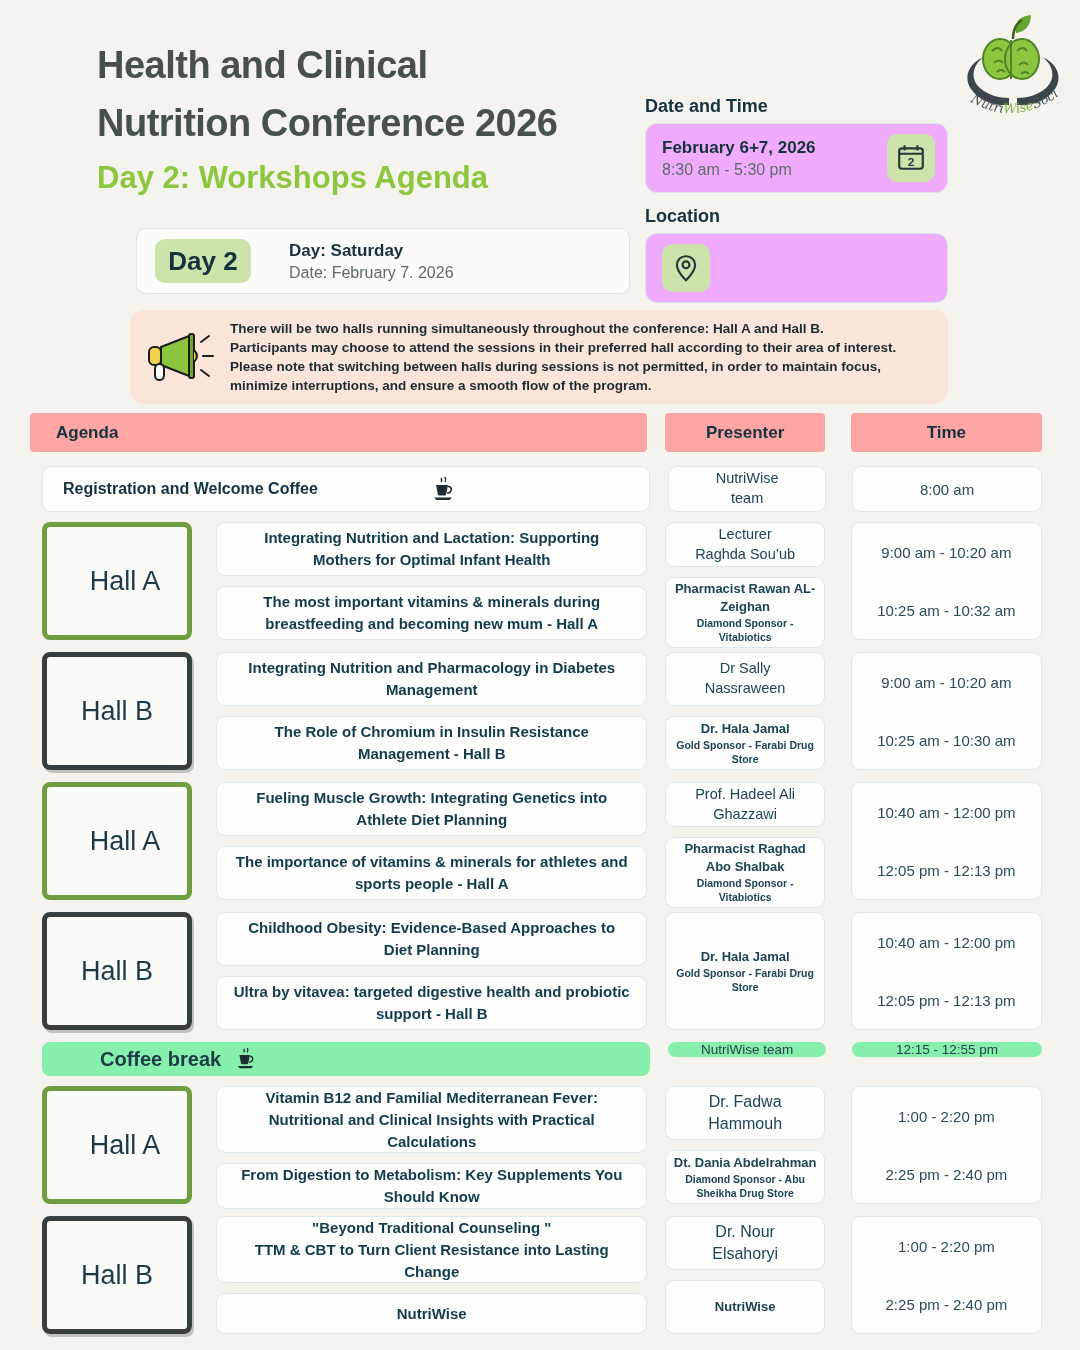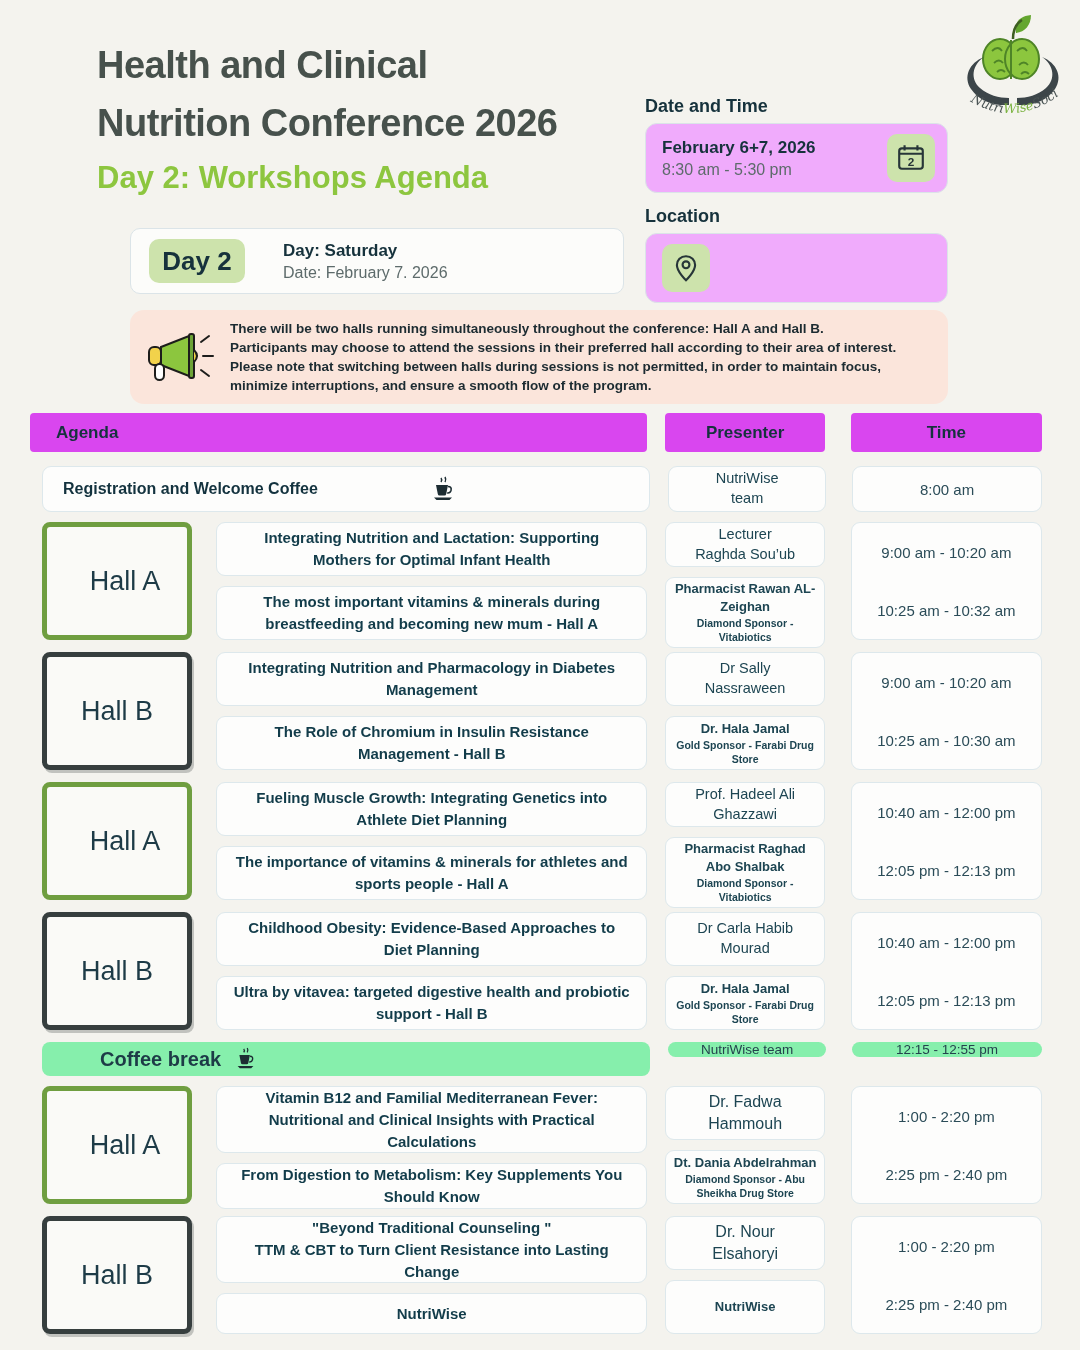--- a/index.html
+++ b/index.html
@@ -6,21 +6,21 @@
   html,body { width:1080px; }
   body { font-family:"Liberation Sans", sans-serif; background:#e9e8e3; }
   .page { position:relative; width:1080px; height:1350px; background:#f4f3ee; overflow:hidden; }
   .pre { white-space:pre-line; }
 
   
   .title-block { position:absolute; left:97px; top:36px; }
   .title-line { font-size:38px; font-weight:bold; color:#47514c; line-height:58px; letter-spacing:-0.5px; }
   .subtitle { font-size:31px; font-weight:bold; color:#8dc63f; margin-top:8px; }
 
-  .day-box { position:absolute; left:130px; top:228px; width:494px; height:66px;
+  .day-box { position:absolute; left:136px; top:228px; width:494px; height:66px;
              background:#fcfcfa; border:1px solid #dbe4e8; border-radius:10px;
              display:flex; align-items:center; padding-left:18px; }
   .day-badge { width:96px; height:44px; background:#cde3ac; border-radius:10px;
                display:flex; align-items:center; justify-content:center;
                font-size:26px; font-weight:bold; color:#16323c; }
   .day-texts { margin-left:38px; }
   .day-line1 { font-size:17px; font-weight:bold; color:#16323c; }
   .day-line2 { font-size:16px; color:#5d6b6b; margin-top:3px; }
 
   .right-col { position:absolute; left:645px; top:96px; width:303px; }
@@ -42,21 +42,21 @@
   .notice-icon { flex:0 0 100px; display:flex; justify-content:center; }
   .notice-text { font-size:13.5px; font-weight:bold; color:#1c2b31; line-height:19px; }
 
   
   .table { position:absolute; left:30px; top:413px; width:1012px; }
   .trow { display:flex; align-items:stretch; }
   .zone-agenda { width:620px; display:flex; }
   .zone-presenter { width:160px; margin-left:18px; }
   .zone-time { width:192px; margin-left:26px; }
 
-  .head-pill { height:39px; background:#d946ef; border-radius:4px; width:100%;
+  .head-pill { height:39px; background:#fca5a5; border-radius:4px; width:100%;
                display:flex; align-items:center; font-size:17px; font-weight:bold; color:#15323d; }
   .head-agenda { padding-left:26px; }
   .head-center { justify-content:center; }
   .header-row { margin-bottom:14px; }
 
   .card { background:#fdfdfc; border:1px solid #dde8ec; border-radius:9px; }
 
   
   .reg-row { height:46px; margin-bottom:10px; }
   .reg-agenda { margin-left:12px; width:608px; display:flex; align-items:center;
@@ -337,24 +337,20 @@
               <span class="s-title pre">Childhood Obesity: Evidence-Based Approaches to Diet Planning</span>
             </div>
           <div class="card session">
               <span class="s-title pre">Ultra by vitavea: targeted digestive health and probiotic support - Hall B</span>
             </div>
         </div>
       </div>
       <div class="zone-presenter">
         <div class="presenters">
           <div class="card p-box">
-              <span class="p-name pre">Dr Carla Habib
-Mourad</span>
-            </div>
-          <div class="card p-box">
             <span class="p-name sm pre">Dr. Hala Jamal</span>
             <span class="p-sub pre">Gold Sponsor - Farabi Drug Store</span>
           </div>
         </div>
       </div>
       <div class="zone-time">
         <div class="card time-box">
           <div class="time-slot">
               <span class="t-text">10:40 am - 12:00 pm</span>
             </div>

